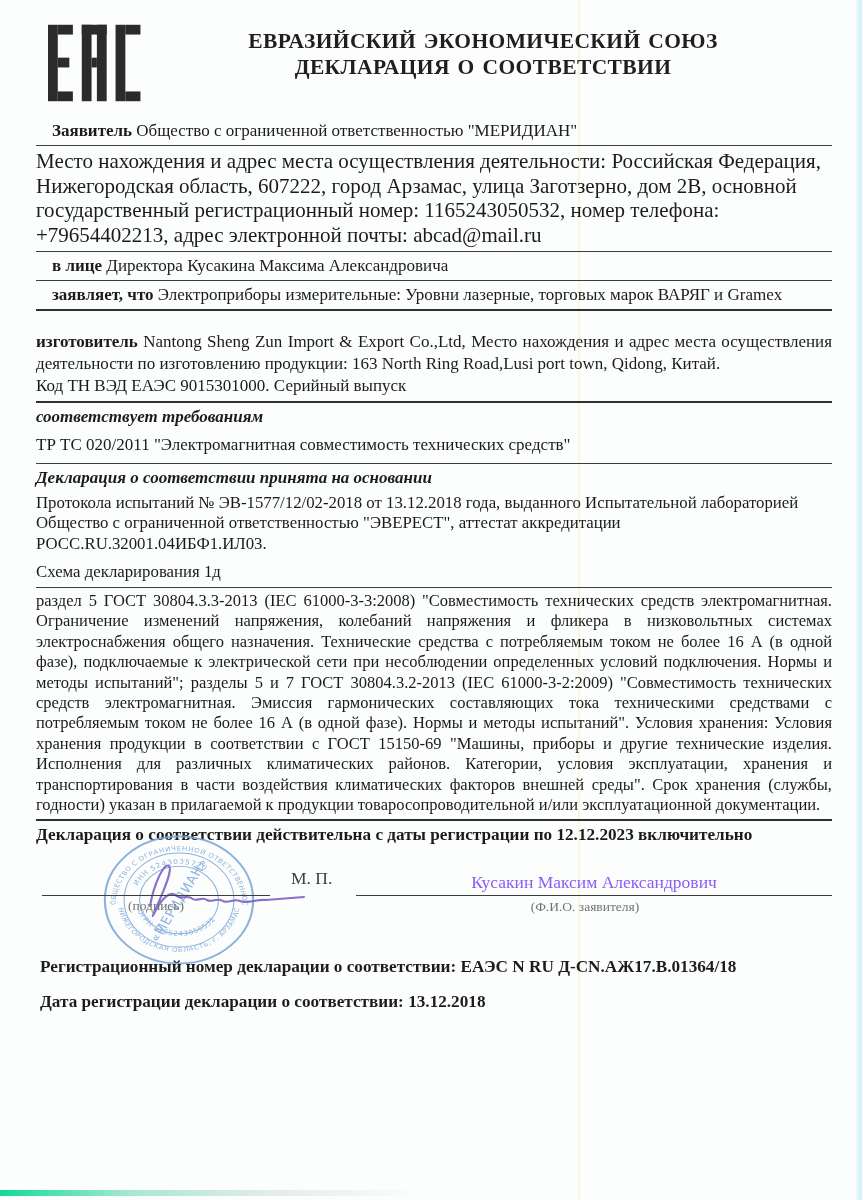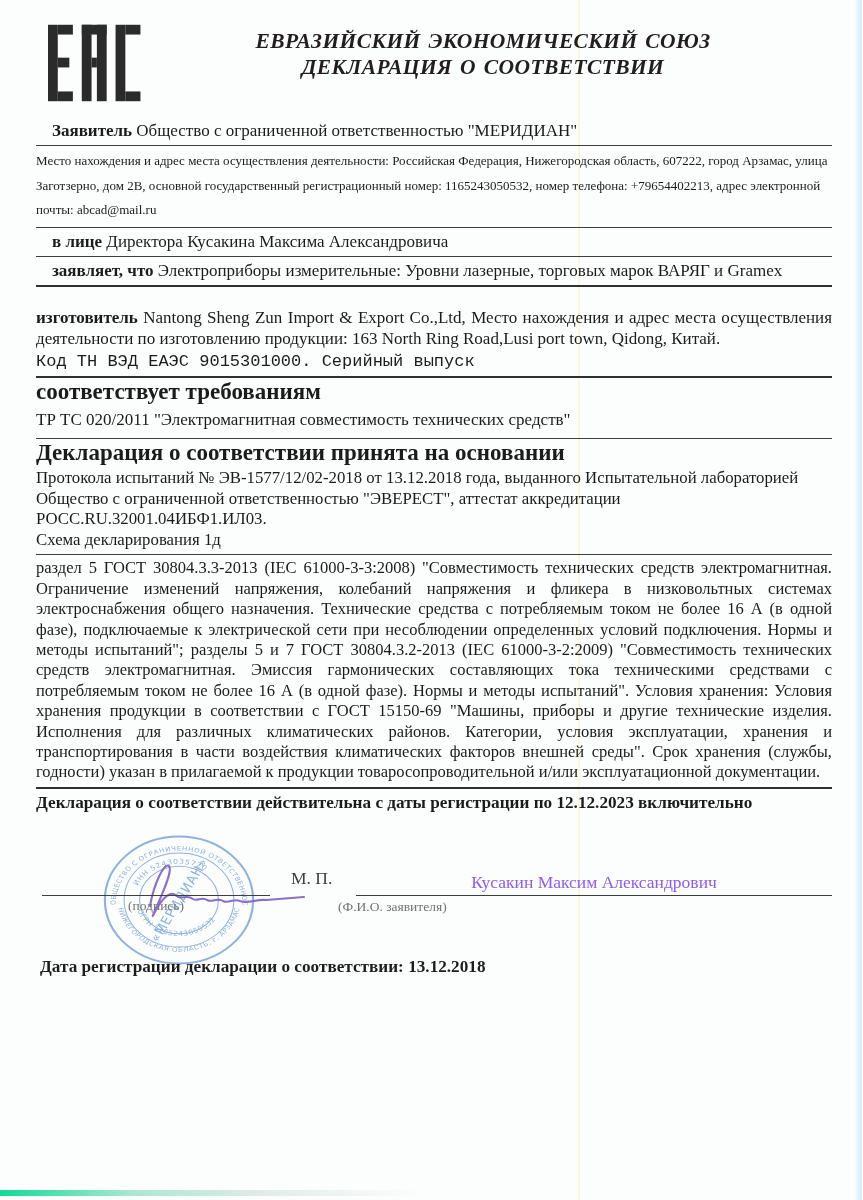--- a/index.html
+++ b/index.html
@@ -13,46 +13,46 @@
     background:rgba(248,238,160,.38);pointer-events:none;}
   .edge-right{position:absolute;right:1px;top:0;width:7px;height:1200px;
     background:linear-gradient(to right,rgba(255,255,255,0),#d8f1fc 60%);}
   .edge-bottom{position:absolute;left:0;top:1190px;width:600px;height:6px;
     background:linear-gradient(to right,#10da93 0%,#3adfa8 6%,#a9e8d2 22%,#e3ece8 45%,rgba(255,255,255,0) 70%);}
   .page{position:absolute;left:36px;top:14px;width:796px;}
 
   
   .hdr{display:flex;align-items:flex-start;height:92px;margin-bottom:14px;}
   .eac{margin-left:12px;margin-top:6px;flex:0 0 auto;}
-  .titles{flex:1;text-align:center;padding:14px 10px 0 0;font-style:italic;}
+  .titles{flex:1;text-align:center;padding:14px 10px 0 0;}
   .t1,.t2{font-weight:bold;font-size:21.5px;line-height:26px;color:#221d1e;
     letter-spacing:.4px;word-spacing:2px;}
 
   hr.rule{border:none;border-top:1.6px solid #3e3e3e;margin:4px 0 3px 0;}
   hr.rule.thick{border-top:2.3px solid #303030;}
   b{font-weight:bold;}
   .row-single{font-size:17px;line-height:21px;margin:3px 16px;}
-  .para-addr{font-size:13px;line-height:24.5px;margin:2px 0 1px 0;}
+  .para-addr{font-size:21px;line-height:24.5px;margin:2px 0 1px 0;}
   .para-manuf{font-size:17px;line-height:21.5px;margin:20px 0 0 0;text-align:justify;}
-  .code-line{font-size:17px;line-height:21.5px;margin:1px 0 2px 0;font-family:Liberation Mono, monospace;}
-  .sec-label{font-size:23px;font-weight:bold;line-height:21px;margin:3px 0 2px 0;}
+  .code-line{font-size:17px;line-height:21.5px;margin:1px 0 2px 0;}
+  .sec-label{font-size:17px;font-weight:bold;line-height:21px;margin:3px 0 2px 0;font-style:italic;}
   .val-line{font-size:17px;line-height:21px;margin:7px 0 8px 0;}
-  .para-basis{font-size:16.8px;line-height:20.6px;margin:5px 0 0 0;}
+  .para-basis{font-size:16.8px;line-height:20.6px;margin:5px 0 8px 0;}
   .scheme-line{font-size:16.8px;line-height:20.6px;margin:0 0 2px 0;}
   .para-add{font-size:16.5px;line-height:20.4px;margin:3px 0 4px 0;text-align:justify;}
   .validity{font-size:17.2px;font-weight:bold;line-height:21px;margin:3px 0;}
 
   
   .sig-area{position:absolute;left:36px;top:848px;width:796px;height:105px;}
   .sigline{position:absolute;border-top:1.5px solid #3e3e3e;}
   .sigline.left{left:6px;top:47px;width:228px;}
   .sigline.right{left:320px;top:47px;width:476px;}
   .cap{position:absolute;font-size:13.5px;color:#737373;}
   .cap.podpis{left:60px;top:50px;width:120px;text-align:center;}
-  .cap.fio-cap{left:302px;top:51px;width:476px;}
+  .cap.fio-cap{left:311px;top:51px;width:476px;text-align:center;}
   .mp{position:absolute;left:255px;top:20px;font-size:17.5px;color:#404040;}
   .fio{position:absolute;left:320px;top:24px;width:476px;text-align:center;font-size:17.5px;color:#8b5cf6;}
   .stamp{position:absolute;left:66px;top:-14px;opacity:.85;}
   .signature{position:absolute;left:100px;top:6px;}
 
   
   .reg-block{position:absolute;left:40px;top:956px;width:792px;}
   .reg-row{font-size:17.2px;font-weight:bold;line-height:21px;color:#1d1d1d;}
   .reg-row + .reg-row{margin-top:14px;}
 </style>
@@ -170,16 +170,20 @@
 
   <div class="mp">М. П.</div>
 
   <div class="fio">Кусакин Максим Александрович</div>
   <div class="sigline right"></div>
   <div class="cap fio-cap">(Ф.И.О. заявителя)</div>
 </div>
 
 <div class="reg-block">
   <div class="reg-row">
+    <span>Регистрационный номер декларации о соответствии:</span>
+    <span>ЕАЭС N RU Д-CN.АЖ17.В.01364/18</span>
+  </div>
+  <div class="reg-row">
     <span>Дата регистрации декларации о соответствии:</span>
     <span>13.12.2018</span>
   </div>
 </div>
 
 </body></html>

